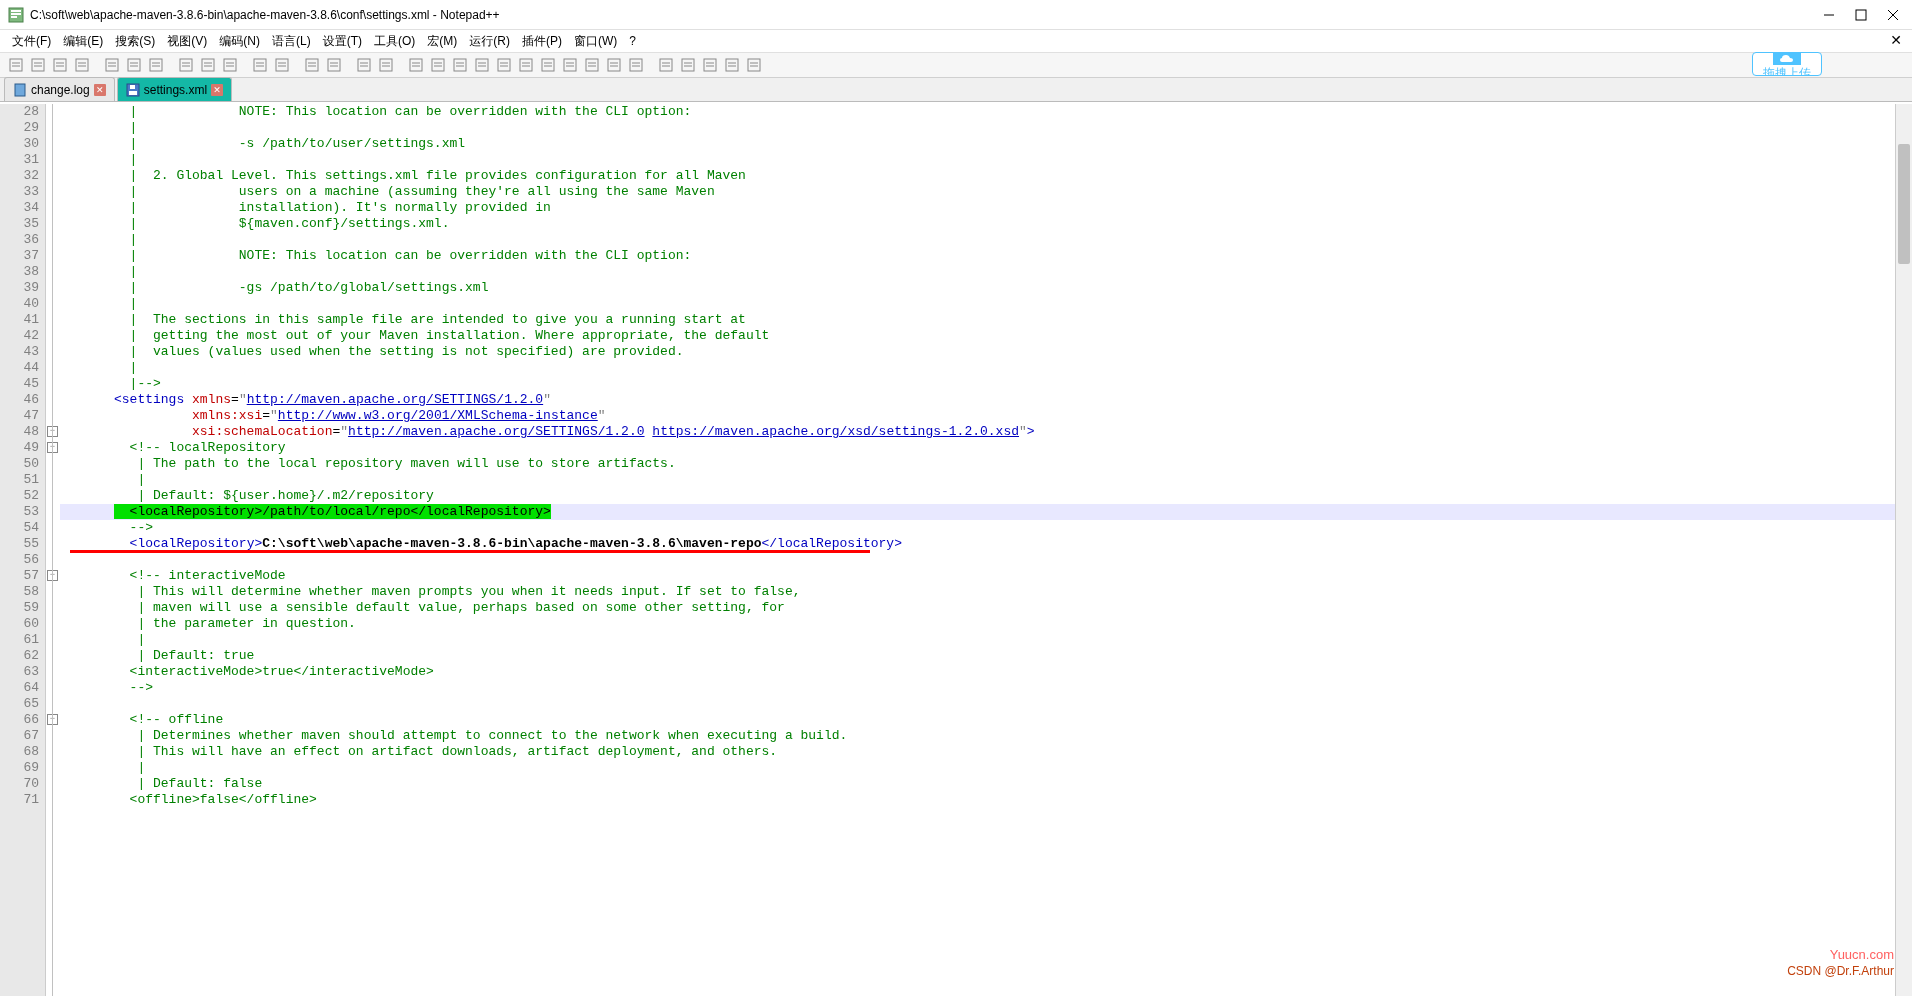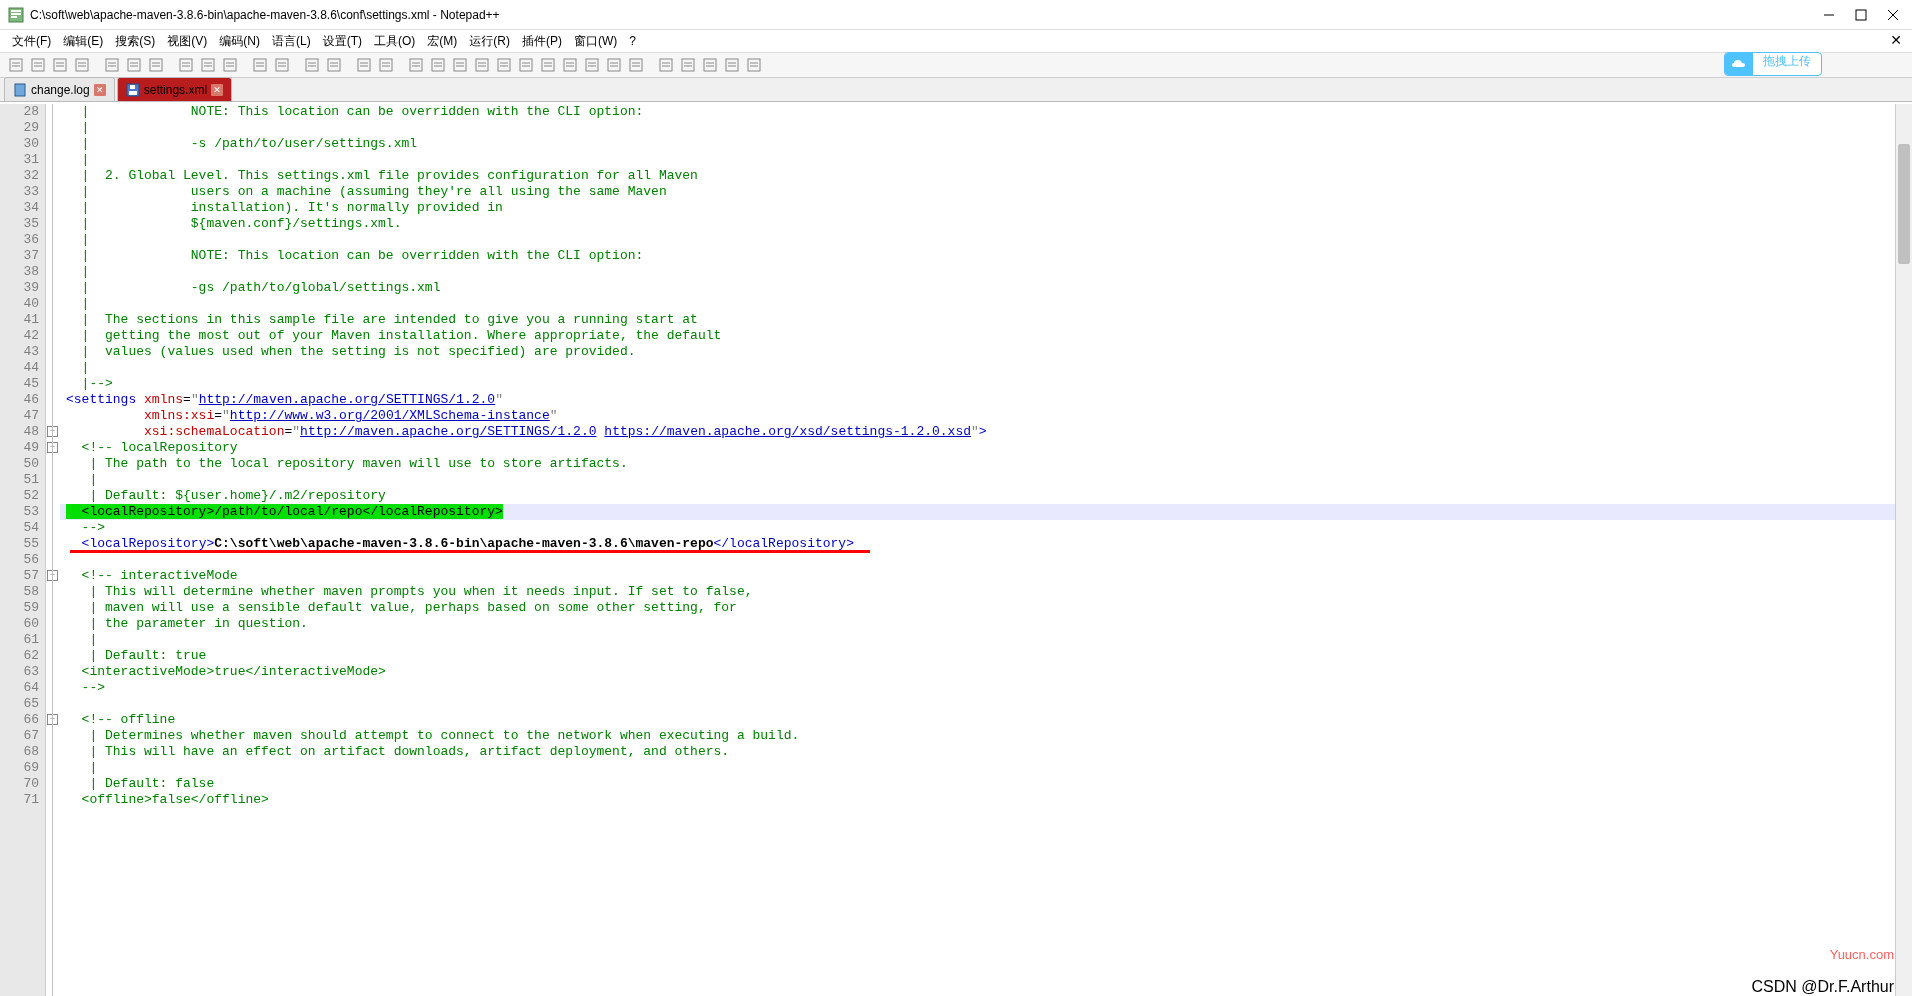--- a/index.html
+++ b/index.html
@@ -8,49 +8,49 @@
 .app-icon { width:16px; height:16px; margin-right:6px; display:inline-block; }
 .title-text { flex:1; font-size:12px; color:#000; }
 .win-controls { display:flex; gap:18px; margin-right:4px; }
 .win-controls span { width:14px; height:14px; display:flex; align-items:center; justify-content:center; cursor:pointer; color:#222; }
 .menubar { height:22px; display:flex; align-items:center; padding:0 6px; background:#fff; position:relative; }
 .menubar .menu-item { padding:2px 6px; font-size:12px; color:#000; cursor:pointer; }
 .close-x { position:absolute; right:10px; top:2px; font-size:14px; cursor:pointer; }
 .toolbar-row { height:26px; display:flex; align-items:center; padding:2px 6px; background:#f6f6f6; border-top:1px solid #e0e0e0; border-bottom:1px solid #d0d0d0; }
 .tool-btn { width:20px; height:20px; display:flex; align-items:center; justify-content:center; margin-right:2px; cursor:pointer; color:#555; border-radius:2px; }
 .tool-btn.sep { width:6px; cursor:default; }
-.upload-chip { position:absolute; right:90px; top:52px; height:24px; display:flex; align-items:flex-start; background:#fff; border:1px solid #4fc3ff; border-radius:4px; overflow:hidden; }
+.upload-chip { position:absolute; right:90px; top:52px; height:24px; display:flex; align-items:center; background:#fff; border:1px solid #4fc3ff; border-radius:4px; overflow:hidden;flex-direction:column; }
 .cloud-part { width:28px; height:100%; background:#4fc3ff; display:flex; align-items:center; justify-content:center; color:#fff; }
 .upload-label { padding:0 10px; color:#4fc3ff; font-size:12px; }
 .tabbar { height:24px; background:#f0f0f0; border-bottom:1px solid #bbb; display:flex; align-items:flex-end; padding-left:4px; }
 .file-tab { height:24px; display:flex; align-items:center; padding:0 8px; background:#e8e8e8; border:1px solid #bbb; border-bottom:none; border-top-left-radius:3px; border-top-right-radius:3px; margin-right:2px; font-size:12px; cursor:pointer; }
-.file-tab.active { background:#b91c1c; }
+.file-tab.active { background:#14b8a6; }
 .tab-icon { width:14px; height:14px; margin-right:4px; display:inline-block; }
 .tab-close { width:12px; height:12px; margin-left:4px; background:#d9776b; color:#fff; font-size:9px; display:flex; align-items:center; justify-content:center; border-radius:1px; }
 .editor { position:absolute; left:0; right:0; top:104px; bottom:0; display:flex; font-family:Consolas,'Courier New',monospace; font-size:13px; line-height:16px; white-space:pre; overflow:hidden; background:#fff; }
 .gutter { width:46px; background:#e8e8e8; border-right:1px solid #ccc; text-align:right; color:#808080; padding-right:6px; user-select:none;padding-left:12px; }
 .gutter div { height:16px; }
 .fold-col { width:14px; background:#fff; position:relative; }
 .fold-mark { position:absolute; left:1px; width:11px; height:11px; border:1px solid #888; background:#fff; font-size:9px; line-height:9px; text-align:center; color:#888; cursor:pointer; }
 .code { flex:1; position:relative; }
-.code-line { height:16px; padding-left:6px; }
+.code-line { height:16px; padding-left:6px;margin-left:48px; }
 .current-line-bg { position:absolute; left:0; right:0; height:16px; background:#e8e8ff; z-index:0; }
 .code-line span, .code-line { position:relative; z-index:1; }
 .c-comment { color:#008000; }
 .c-tag { color:#0000c0; }
 .c-attr { color:#c00000; }
 .c-str { color:#808080; }
 .c-url { color:#0000c0; text-decoration:underline; }
 .c-text { color:#000; font-weight:bold; }
 .hl-sel { background:#00e000; color:#000; }
 .red-underline { position:absolute; height:3px; background:#ff0000; z-index:2; }
 .scrollbar-v { position:absolute; right:0; top:104px; bottom:0; width:17px; background:#f0f0f0; border-left:1px solid #ccc; }
 .scrollbar-v .thumb { position:absolute; left:2px; right:2px; top:40px; height:120px; background:#c0c0c0; border-radius:2px; }
 .watermark1 { position:absolute; right:18px; bottom:34px; color:#ff6060; font-size:13px; }
-.watermark2 { position:absolute; right:18px; bottom:0; color:#000000; font-size:16px; }
+.watermark2 { position:absolute; right:18px; bottom:18px; color:#c2410c; font-size:12px; }
 </style>
 </head>
 <body>
 
 <div class="titlebar">
   <span class="app-icon">
     <svg width="16" height="16">
         <rect x="1" y="1" width="14" height="14" fill="#7fb97f" stroke="#4a804a"></rect>
         <rect x="3" y="3" width="10" height="2" fill="#fff"></rect>
         <rect x="3" y="6" width="10" height="2" fill="#fff"></rect>

